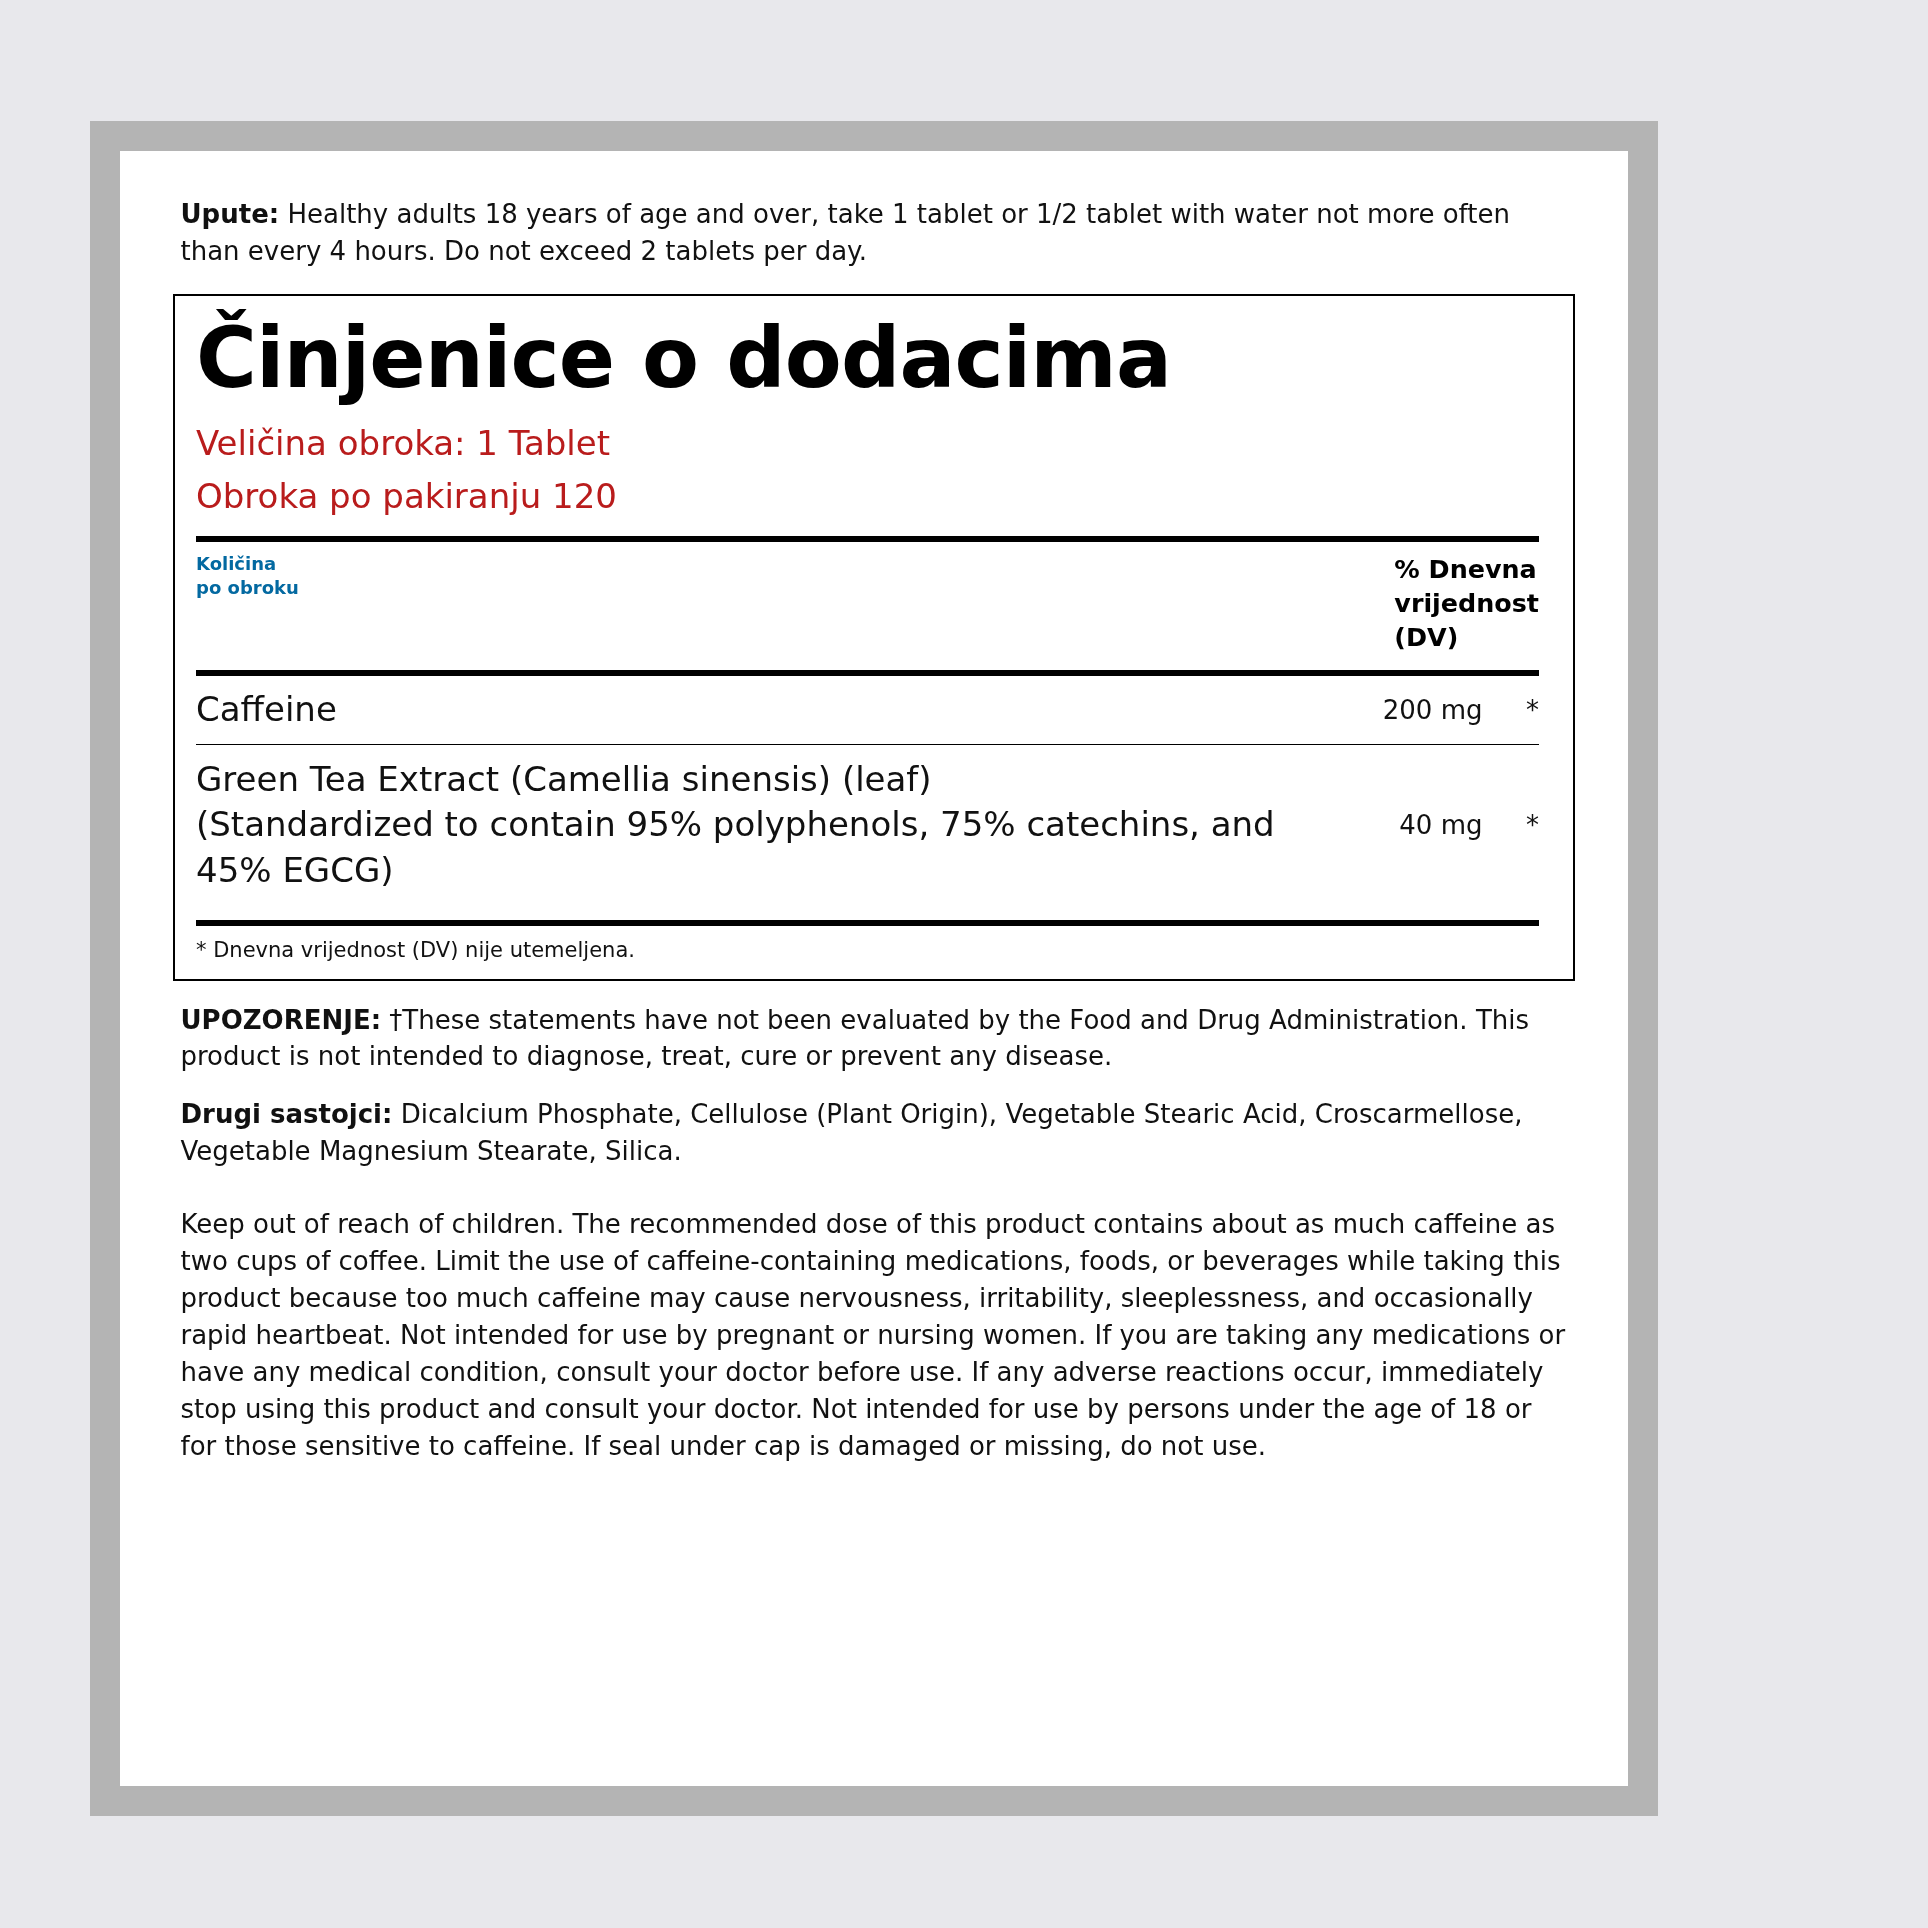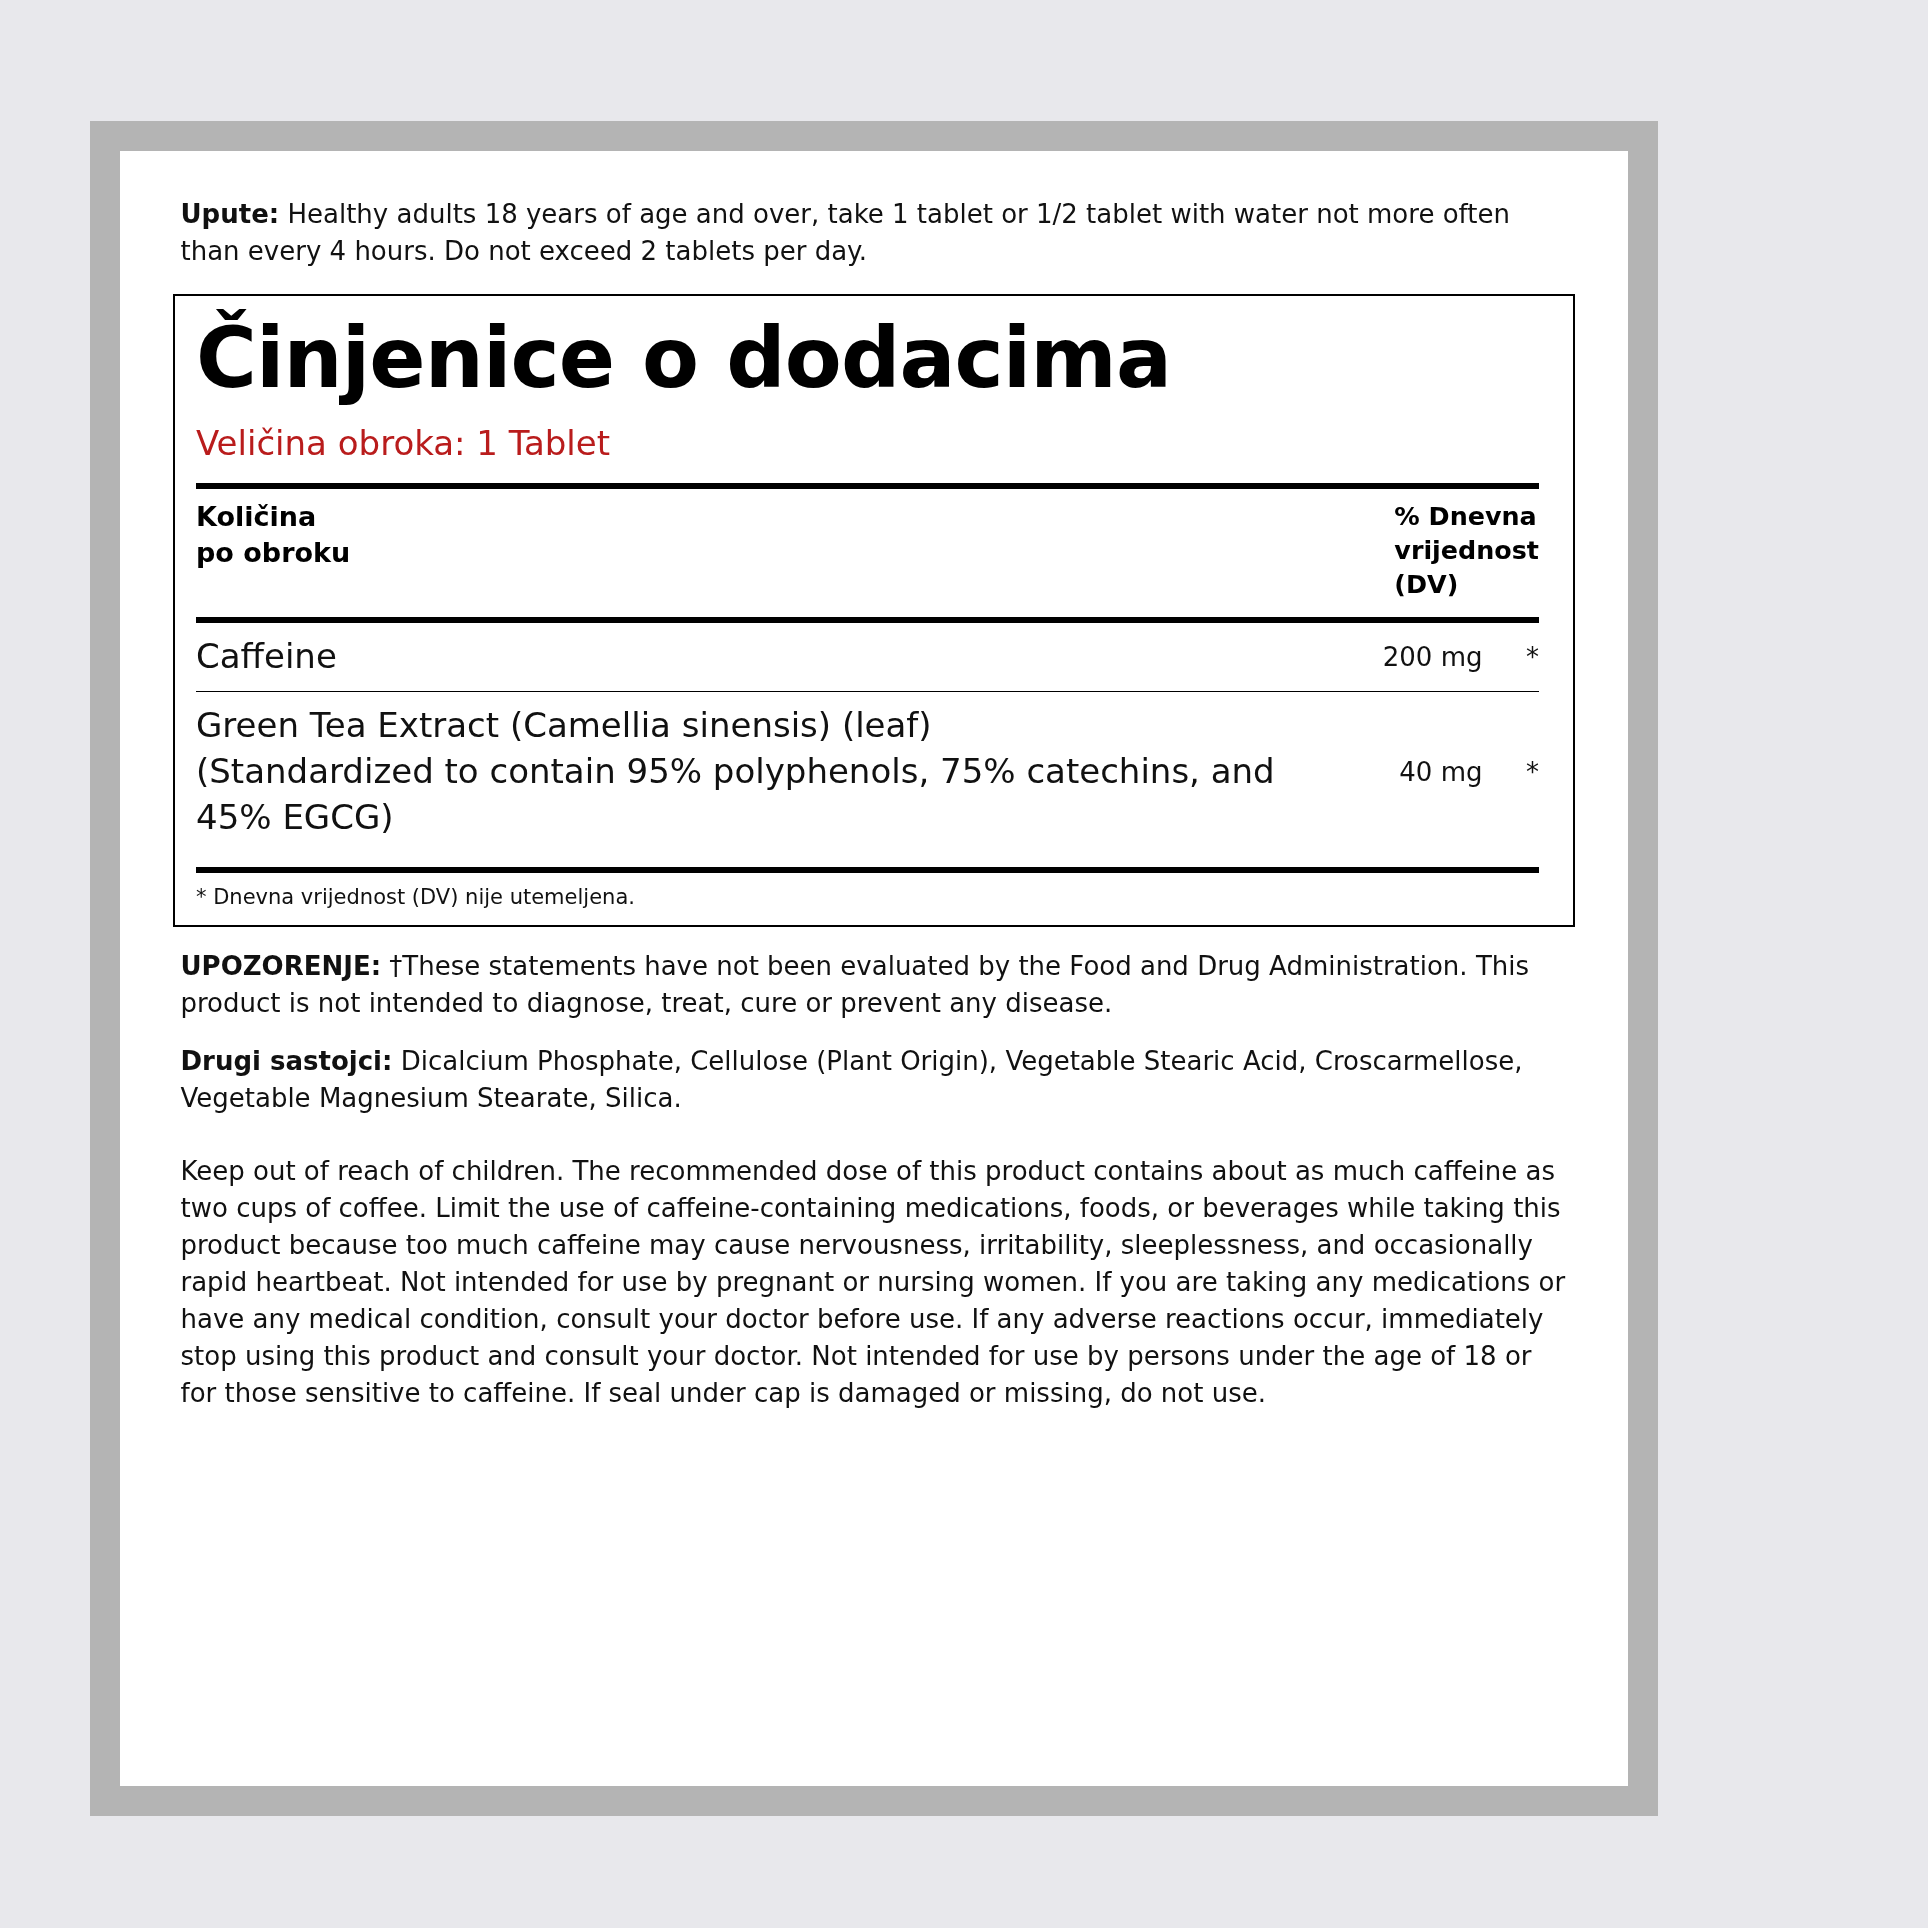--- a/index.html
+++ b/index.html
@@ -71,24 +71,24 @@
     border-top: 1.9px solid #000;
     margin: 0 13px;
   }
   .amount-head {
     display: flex;
     justify-content: space-between;
     align-items: flex-start;
     margin: 9.4px 13px 9.4px 13px;
   }
   .amount-head .left {
-    font-size: 27px;
+    font-size: 18px;
     font-weight: bold;
     line-height: 1.35;
-    color: #000000;
+    color: #0369a1;
   }
   .amount-head .right {
     font-size: 25.4px;
     font-weight: bold;
     line-height: 1.35;
     color: #000;
   }
   .ing-row {
     display: flex;
     align-items: center;
@@ -145,20 +145,21 @@
   <div class="panel">
 
     <div class="directions">
       <b>Upute:</b><span> Healthy adults 18 years of age and over, take 1 tablet or 1/2 tablet with water not more often than every 4 hours. Do not exceed 2 tablets per day.</span>
     </div>
 
     <div class="facts-box">
       <div class="facts-title">Činjenice o dodacima</div>
 
       <div class="serving-line">Veličina obroka: 1 Tablet</div>
+      <div class="serving-line">Obroka po pakiranju 120</div>
 
       <div class="rule-thick"></div>
 
       <div class="amount-head">
         <div class="left">
           <div>Količina</div>
           <div>po obroku</div>
         </div>
         <div class="right">
           <div>% Dnevna</div>

